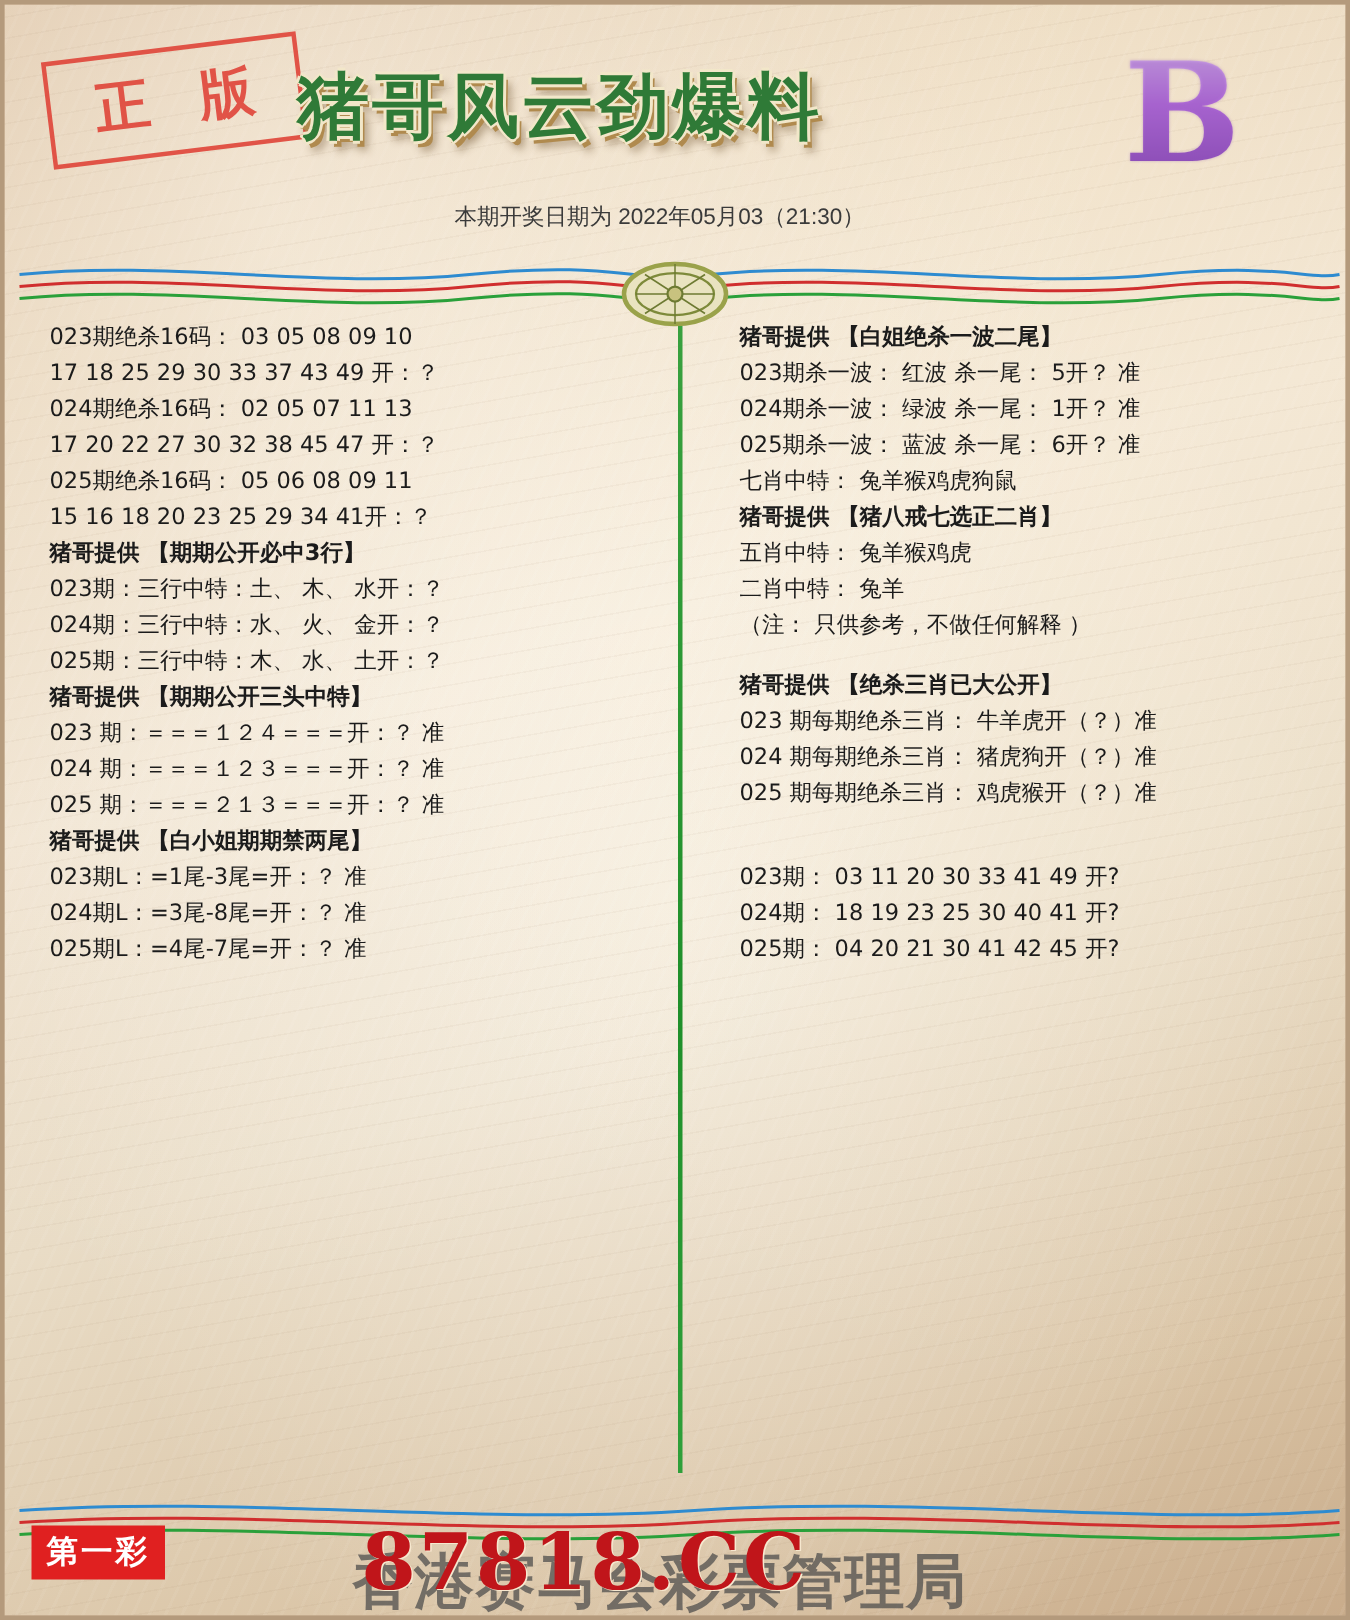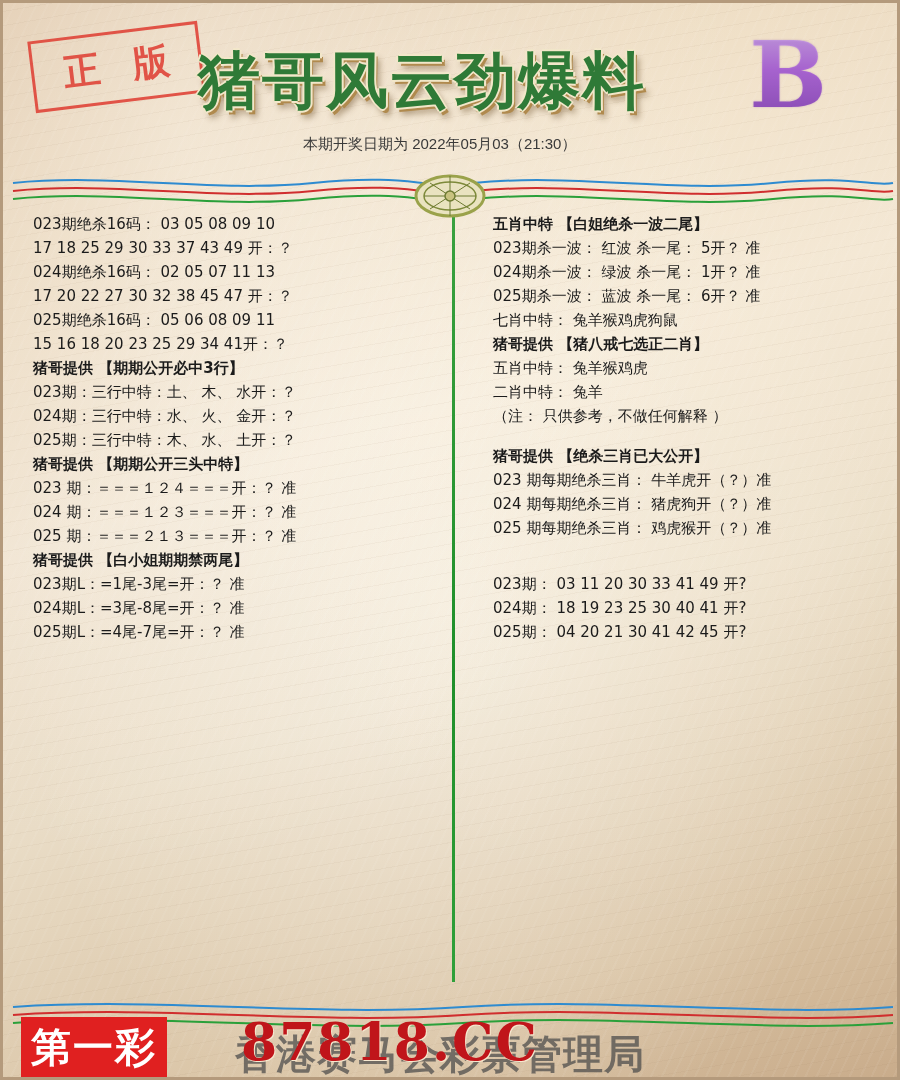--- a/index.html
+++ b/index.html
@@ -58,21 +58,21 @@
     font-weight: bold;
     letter-spacing: 10px;
     text-indent: 10px;
     font-family: "DejaVu Sans", sans-serif;
     opacity: 0.92;
   }
   .title-main {
     position: absolute;
     left: 195px;
     top: 36px;
-    font-size: 62px;
+    font-size: 48px;
     font-weight: bold;
     letter-spacing: 2px;
     font-family: Liberation Serif, serif;
     color: #2f7a37;
     text-shadow:
       2px 0 0 #f2e7c9,
       -2px 0 0 #f2e7c9,
       0 2px 0 #f2e7c9,
       0 -2px 0 #f2e7c9,
       3px 4px 0 #b08a4e,
@@ -172,21 +172,21 @@
     top: 0;
     width: 900px;
     height: 34px;
   }
   .footer-badge {
     position: absolute;
     left: 18px;
     top: 20px;
     background: #e02020;
     color: #ffffff;
-    font-size: 40px;
+    font-size: 21px;
     font-weight: bold;
     font-family: "DejaVu Sans", sans-serif;
     padding: 3px 10px 5px 10px;
     letter-spacing: 2px;
     z-index: 3;
   }
   .footer-url {
     position: absolute;
     left: 238px;
     top: 14px;
@@ -279,21 +279,21 @@
         <div class="line">024期L：=3尾-8尾=开：？ 准</div>
         <div class="line">025期L：=4尾-7尾=开：？ 准</div>
       </div>
 
 
     </div>
 
     <div class="col col-right">
 
       <div>
-        <div class="line bold">五肖中特   【白姐绝杀一波二尾】</div>
+        <div class="line bold">猪哥提供   【白姐绝杀一波二尾】</div>
         <div class="line">023期杀一波：   红波  杀一尾：  5开？ 准</div>
         <div class="line">024期杀一波：   绿波  杀一尾：  1开？ 准</div>
         <div class="line">025期杀一波：   蓝波  杀一尾：  6开？ 准</div>
       </div>
 
       <div>
         <div class="line">七肖中特：     兔羊猴鸡虎狗鼠</div>
         <div class="line head">猪哥提供   【猪八戒七选正二肖】</div>
         <div class="line">五肖中特：     兔羊猴鸡虎</div>
         <div class="line">二肖中特：     兔羊</div>

